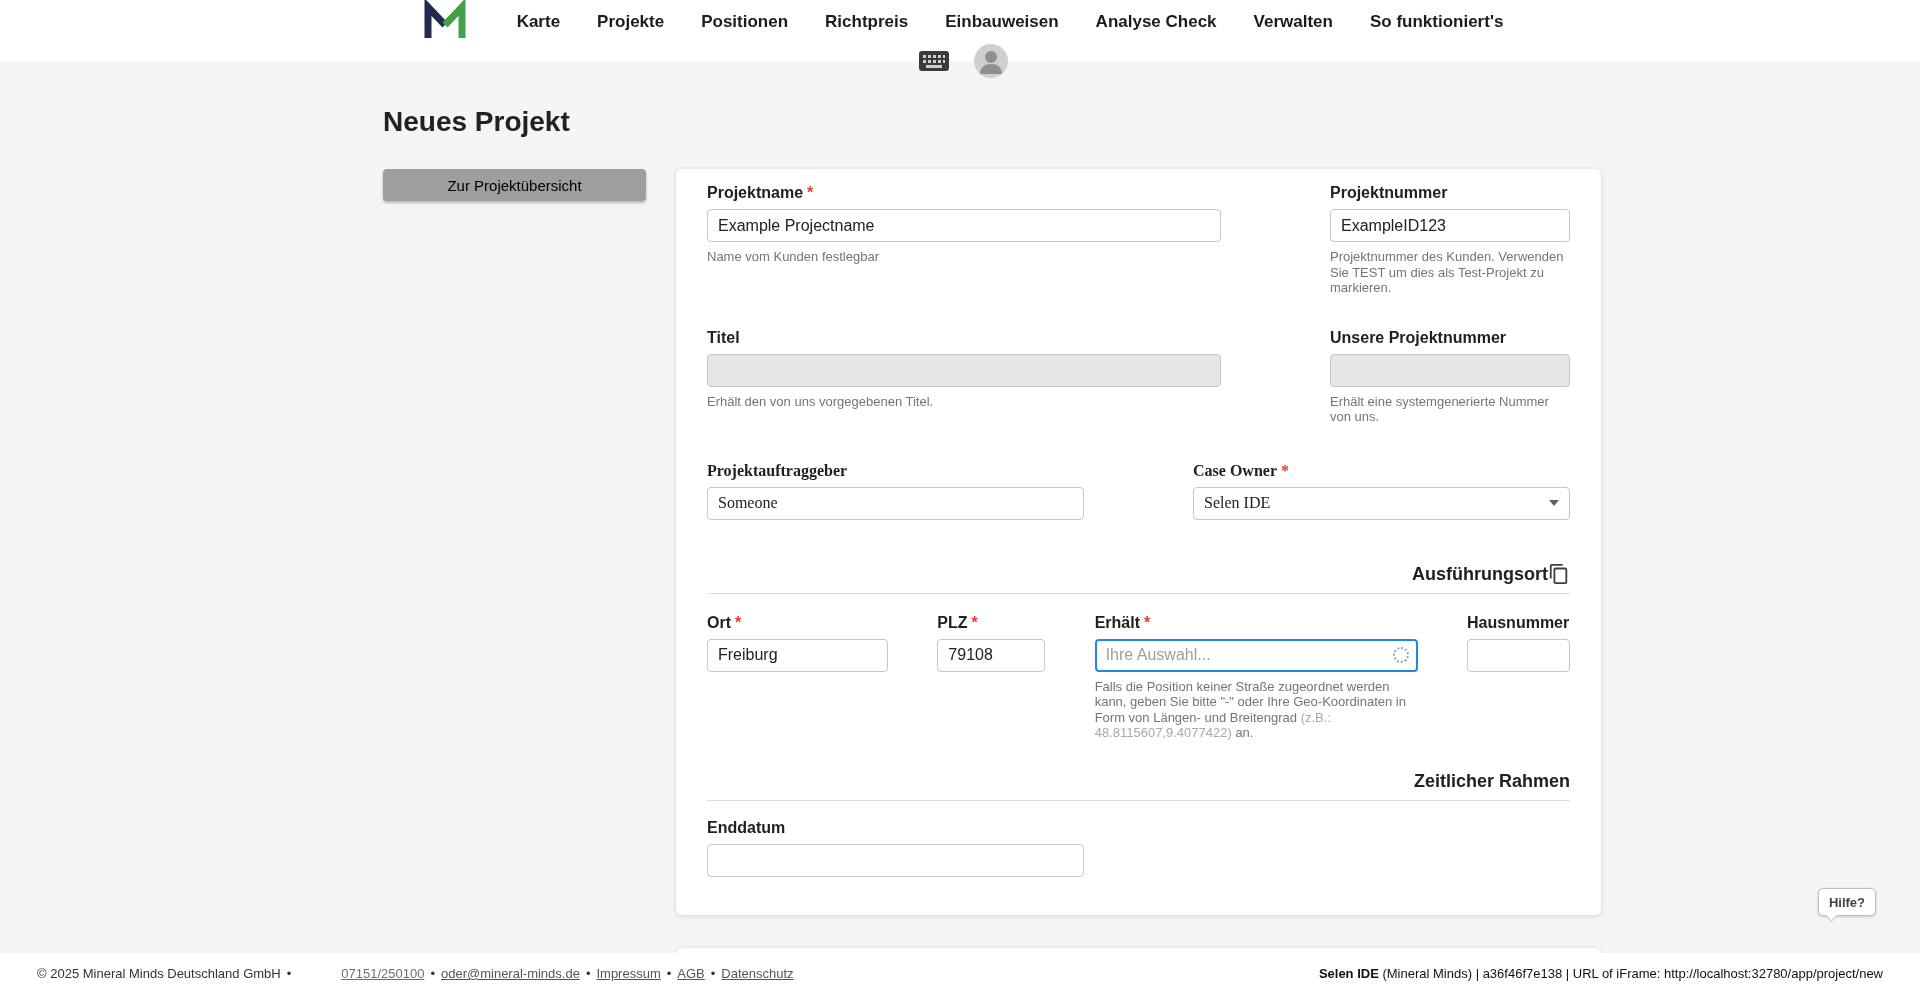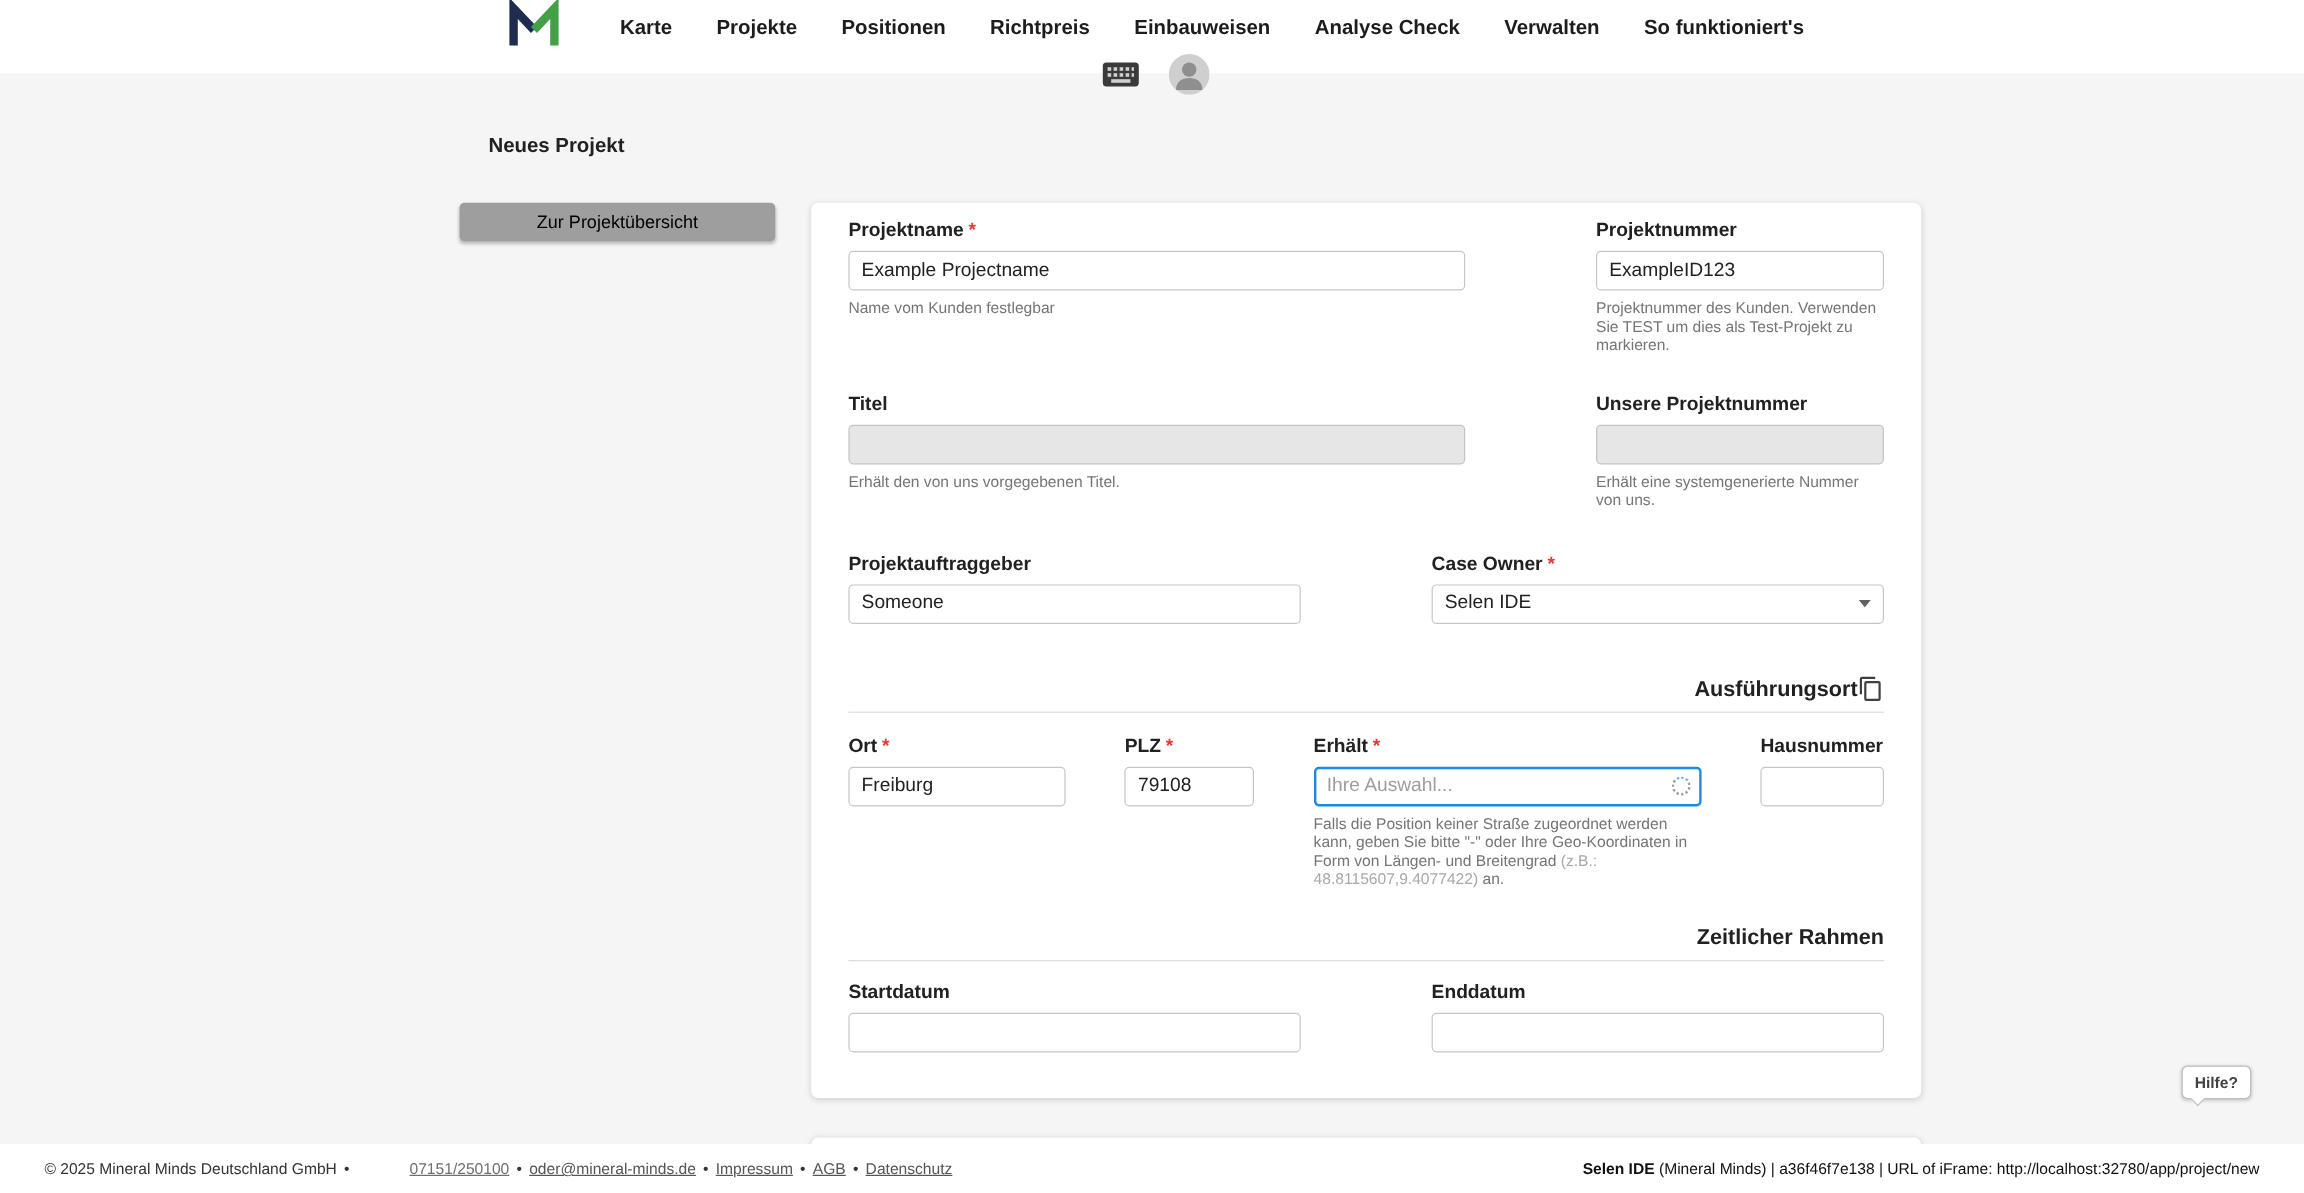--- a/index.html
+++ b/index.html
@@ -23,42 +23,42 @@
   .nav-items { display: flex; align-items: center; gap: 37px; }
   .nav-item {
     font-size: 17px; font-weight: 700; color: #1c1c1c;
     text-decoration: none; cursor: pointer; white-space: nowrap;
   }
   .nav-right { display: flex; align-items: center; gap: 24px; }
   .icon-btn { display: flex; align-items: center; cursor: pointer; }
 
   
   .main { padding: 46px 0 0 383px; }
-  .page-title { font-size: 17px; font-weight: 700; color: #212121; line-height: 30px; margin-left: 24px; }
+  .page-title { font-size: 28px; font-weight: 700; color: #212121; line-height: 30px; }
   .content-row { display: flex; margin-top: 32px; }
   .left-col { width: 263px; margin-right: 30px; flex: none; }
   .back-btn {
     width: 263px; height: 32px;
     background: #9e9e9e; color: #000000;
     border: none; border-radius: 4px;
     font-family: inherit; font-size: 15px;
     box-shadow: 0 2px 3px rgba(0,0,0,0.25);
     cursor: pointer;
   }
 
   .card {
     width: 925px; background: #ffffff; border-radius: 6px;
     box-shadow: 0 1px 5px rgba(0,0,0,0.15);
     padding: 15px 31px 38px 31px;
   }
   .card2 { margin-top: 33px; height: 170px; }
 
   .form-row { display: flex; justify-content: space-between; }
   .gap-row1 { margin-top: 33px; }
-  .gap-row2 { margin-top: 37px; }
+  .gap-row2 { margin-top: 37px; font-family: Liberation Serif, serif; }
   .gap-sec  { margin-top: 43px; }
   .gap-after-hr { margin-top: 20px; }
 
   .col-a { width: 514px; }
   .col-b { width: 240px; }
   .col-half { width: 377px; }
   .col-ort { width: 181px; }
   .col-plz { width: 108px; }
   .col-str { width: 323px; }
   .col-haus { width: 103px; }
@@ -304,26 +304,20 @@
         </div>
       </div>
 
       <div class="section-header" style="margin-top:29px;">
         <span class="section-title">Zeitlicher Rahmen</span>
       </div>
 
       <div class="form-row" style="margin-top:18px;">
         <div class="col-half">
           <label class="field-label">
-            <span>Startdatum</span>
-          </label>
-          <input class="text-input" type="text" value="" style="">
-        </div>
-        <div class="col-half">
-          <label class="field-label">
             <span>Enddatum</span>
           </label>
           <input class="text-input" type="text" value="" style="">
         </div>
       </div>
     </section>
   </div>
 
   <div class="content-row" style="margin-top:0;">
     <div class="left-col"></div>

